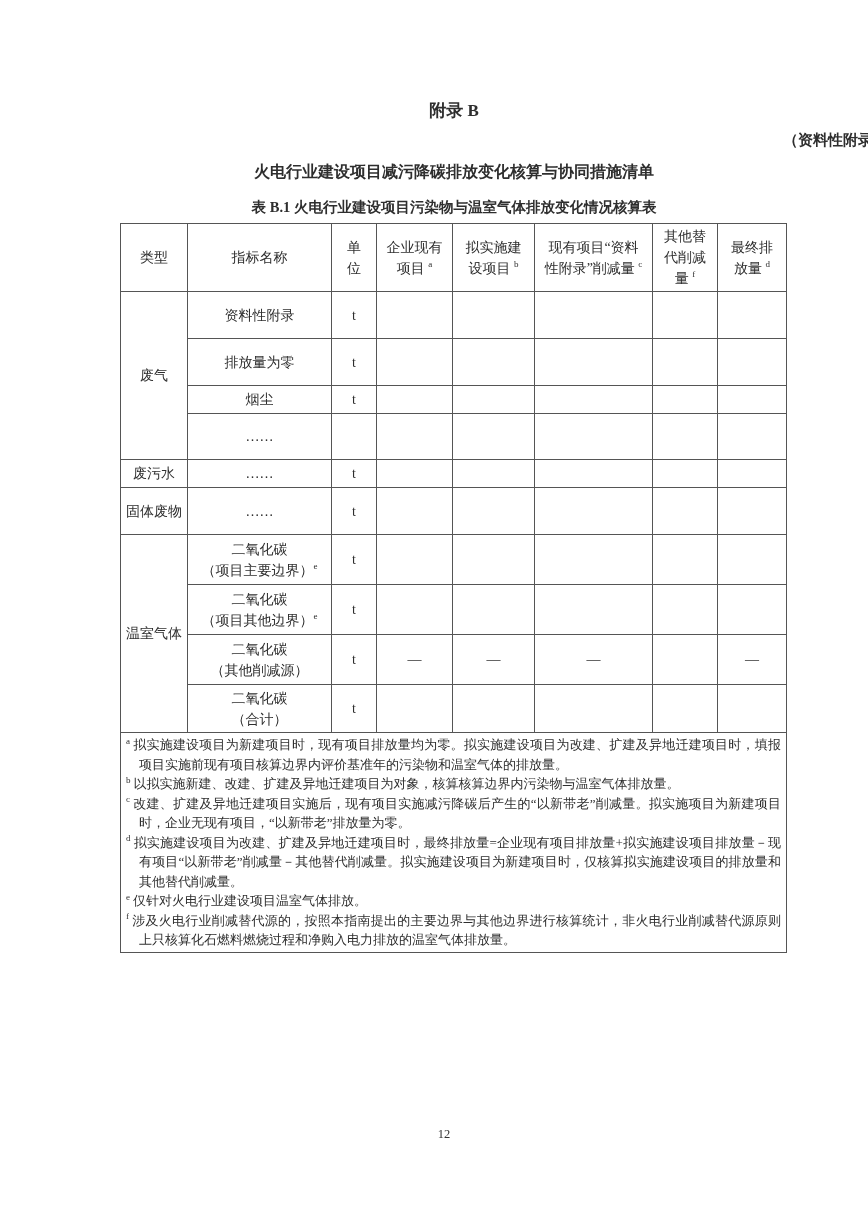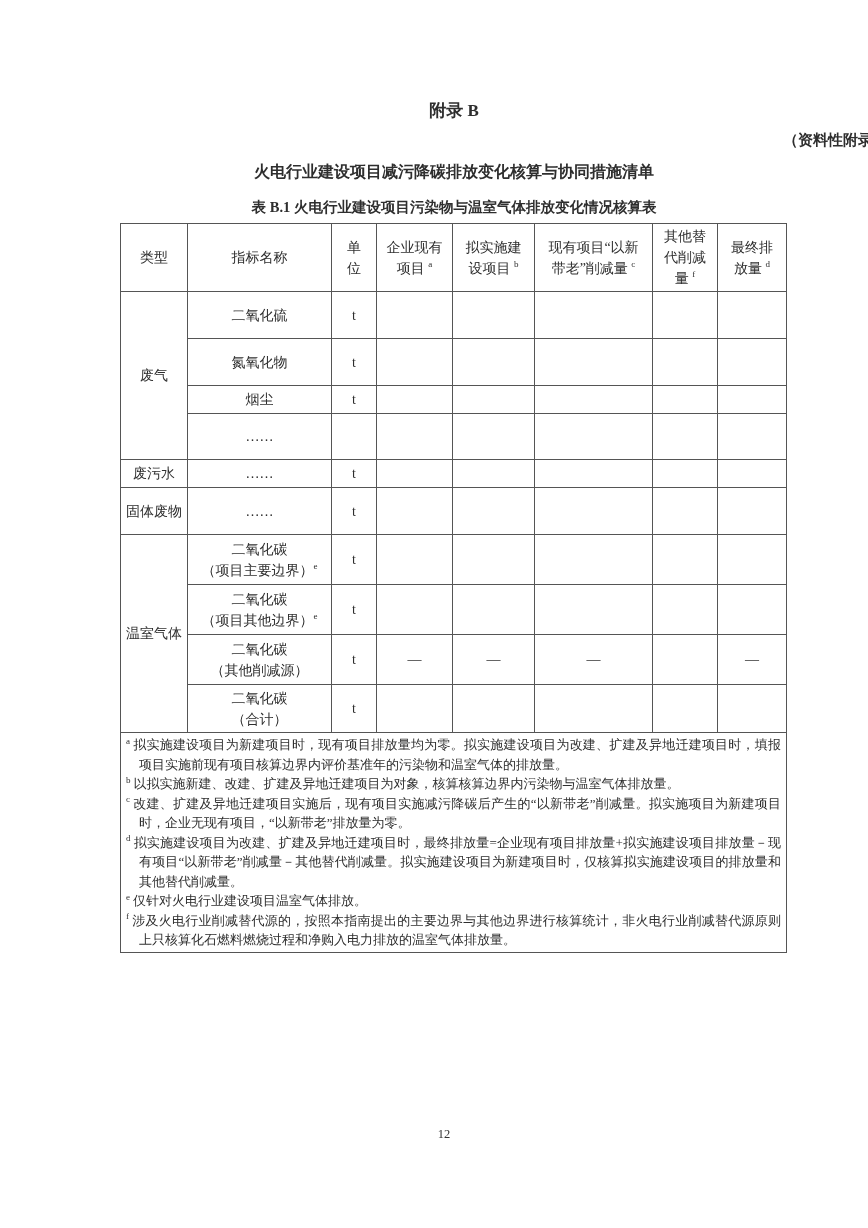--- a/index.html
+++ b/index.html
@@ -71,38 +71,38 @@
         <col style="width:65px">
         <col style="width:69px">
     </colgroup>
     <thead>
       <tr class="hdr">
         <th><span>类型</span><sup></sup></th>
         <th><span>指标名称</span><sup></sup></th>
         <th><span>单位</span><sup></sup></th>
         <th><span>企业现有项目</span> <sup>a</sup></th>
         <th><span>拟实施建设项目</span> <sup>b</sup></th>
-        <th><span>现有项目“以新带老”削减量</span> <sup>c</sup></th>
+        <th><span>现有项目“资料性附录”削减量</span> <sup>c</sup></th>
         <th><span>其他替代削减量</span> <sup>f</sup></th>
         <th><span>最终排放量</span> <sup>d</sup></th>
       </tr>
     </thead>
     <tbody>
       <tr class="r47">
         <td rowspan="4">废气</td>
-        <td><span>二氧化硫</span></td>
+        <td><span>资料性附录</span></td>
         <td>t</td>
         <td></td>
         <td></td>
         <td></td>
         <td></td>
         <td></td>
       </tr>
       <tr class="r47">
-        <td><span>氮氧化物</span></td>
+        <td><span>排放量为零</span></td>
         <td>t</td>
         <td></td>
         <td></td>
         <td></td>
         <td></td>
         <td></td>
       </tr>
       <tr class="r45">
         <td><span>烟尘</span></td>
         <td>t</td>

